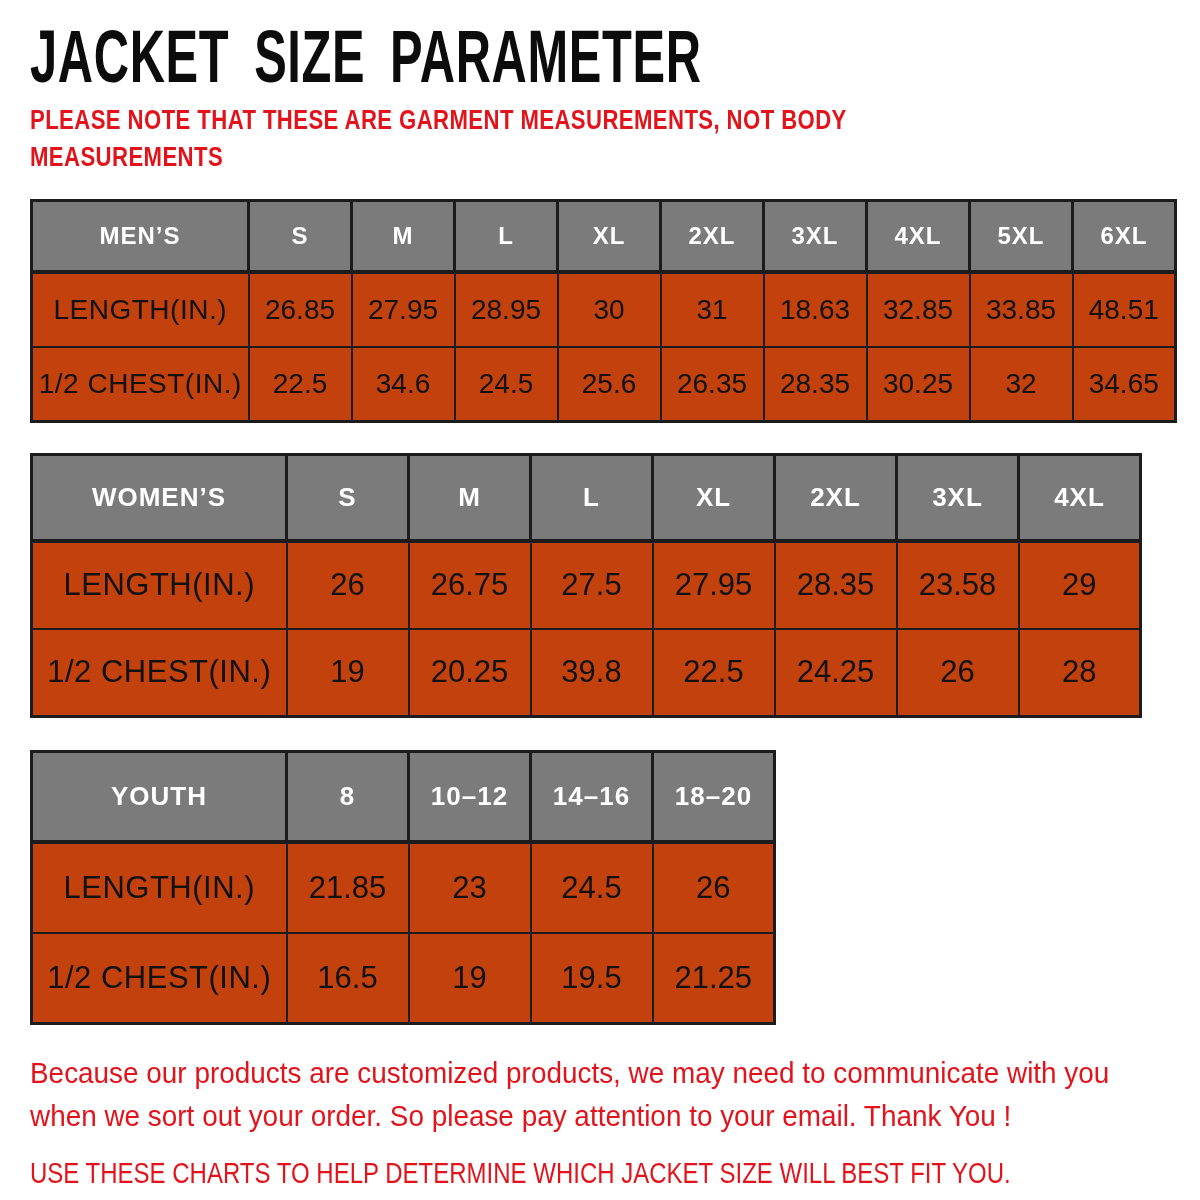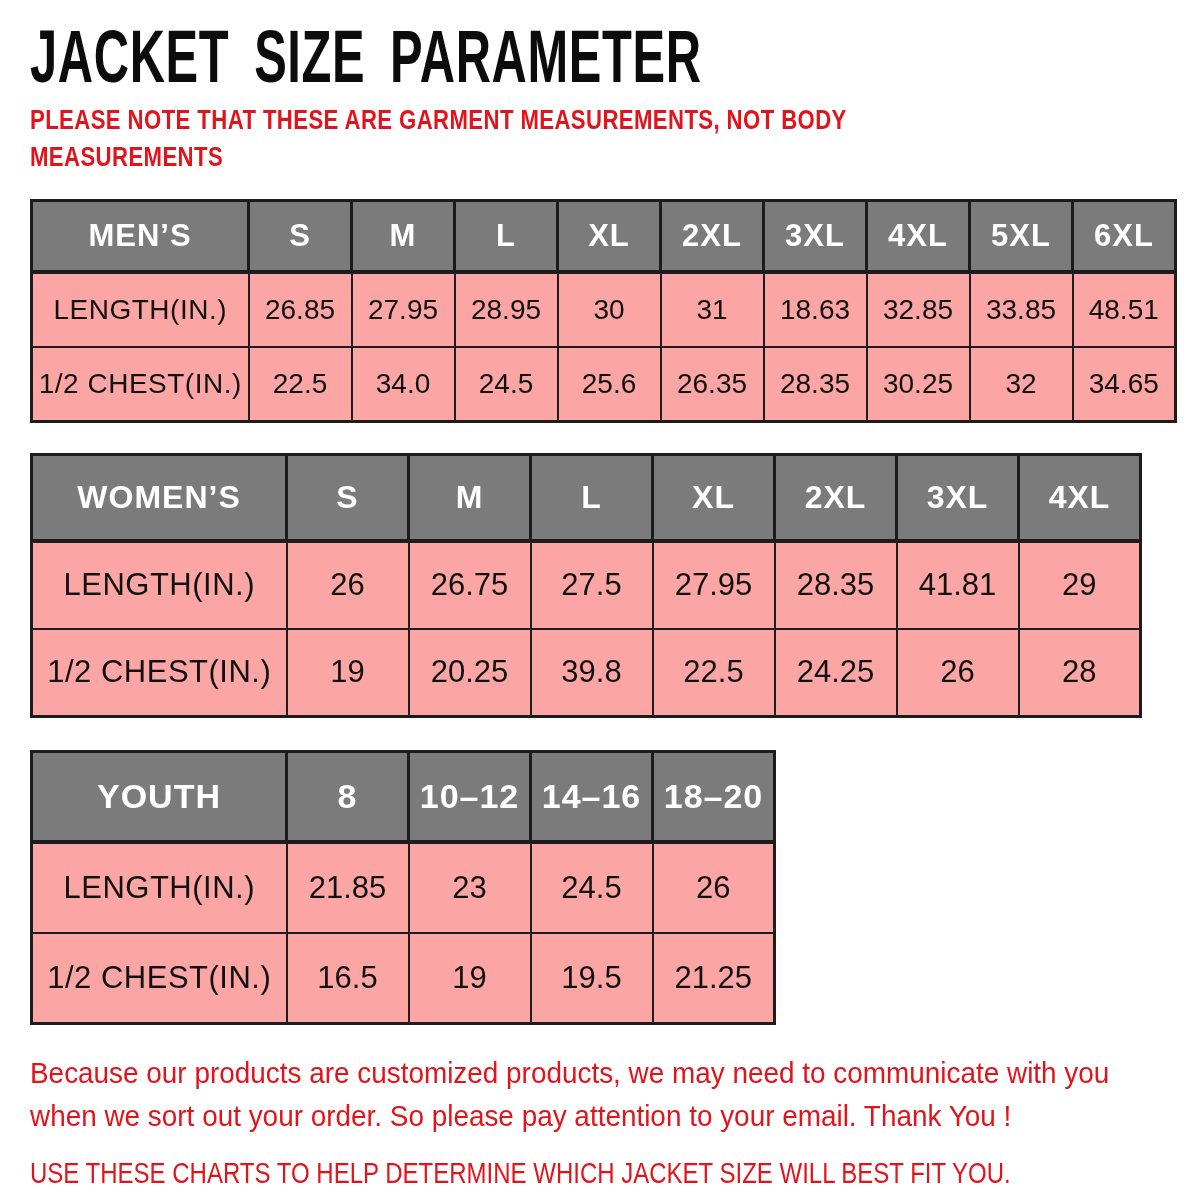--- a/index.html
+++ b/index.html
@@ -57,42 +57,42 @@
   }
   .tbl th {
     background: #7b7b7b;
     color: #ffffff;
     font-weight: 700;
     border: 3px solid #1c1c1c;
     border-bottom-width: 4px;
     letter-spacing: 1px;
   }
   .tbl td {
-    background: #fca5a5;
+    background: #c2410c;
     border: 2px solid #1c1c1c;
     font-weight: 400;
   }
   .tbl td.rowlabel {
     letter-spacing: 0.5px;
   }
   
   .mens { width: 1144px; margin-bottom: 30px; }
-  .mens th { height: 68px; font-size: 31px; }
+  .mens th { height: 68px; font-size: 24px; }
   .mens td { height: 72px; font-size: 28px; }
   .mens col.c-label { width: 217px; }
   .mens col.c-size  { width: 103px; }
   
   .womens { width: 1109px; margin-bottom: 32px; }
-  .womens th { height: 83px; font-size: 32px; }
+  .womens th { height: 83px; font-size: 26px; }
   .womens td { height: 85px; font-size: 31px; }
   .womens col.c-label { width: 255px; }
   .womens col.c-size  { width: 122px; }
   
   .youth { width: 743px; margin-bottom: 26px; }
-  .youth th { height: 87px; font-size: 34px; }
+  .youth th { height: 87px; font-size: 26px; }
   .youth td { height: 88px; font-size: 31px; }
   .youth col.c-label { width: 255px; }
   .youth col.c-size  { width: 122px; }
   
   .footer-para {
     color: #e2131b;
     font-size: 30px;
     font-weight: 400;
     line-height: 1.45;
     width: 1200px;
@@ -153,21 +153,21 @@
       <td>30</td>
       <td>31</td>
       <td>18.63</td>
       <td>32.85</td>
       <td>33.85</td>
       <td>48.51</td>
     </tr>
     <tr>
       <td class="rowlabel">1/2 CHEST(IN.)</td>
       <td>22.5</td>
-      <td>34.0</td>
+      <td>34.6</td>
       <td>24.5</td>
       <td>25.6</td>
       <td>26.35</td>
       <td>28.35</td>
       <td>30.25</td>
       <td>32</td>
       <td>34.65</td>
     </tr>
   </tbody>
     </table>
@@ -194,21 +194,21 @@
       <th>3XL</th>
       <th>4XL</th>
     </tr>
     <tr>
       <td class="rowlabel">LENGTH(IN.)</td>
       <td>26</td>
       <td>26.75</td>
       <td>27.5</td>
       <td>27.95</td>
       <td>28.35</td>
-      <td>41.81</td>
+      <td>23.58</td>
       <td>29</td>
     </tr>
     <tr>
       <td class="rowlabel">1/2 CHEST(IN.)</td>
       <td>19</td>
       <td>20.25</td>
       <td>39.8</td>
       <td>22.5</td>
       <td>24.25</td>
       <td>26</td>

